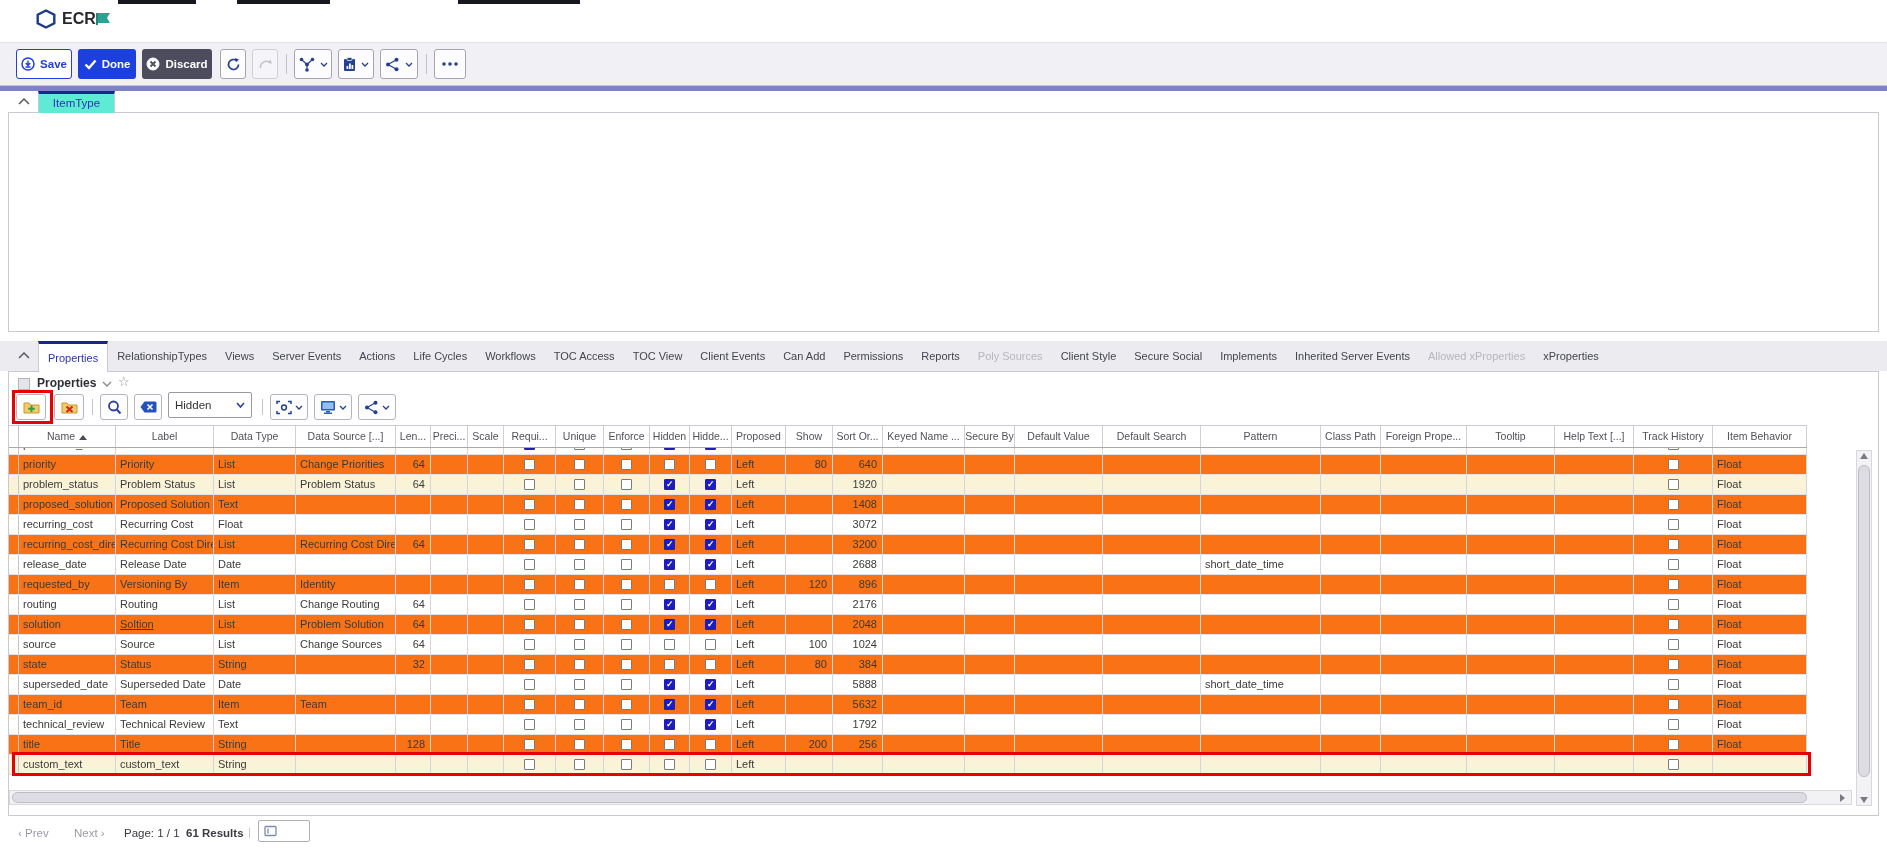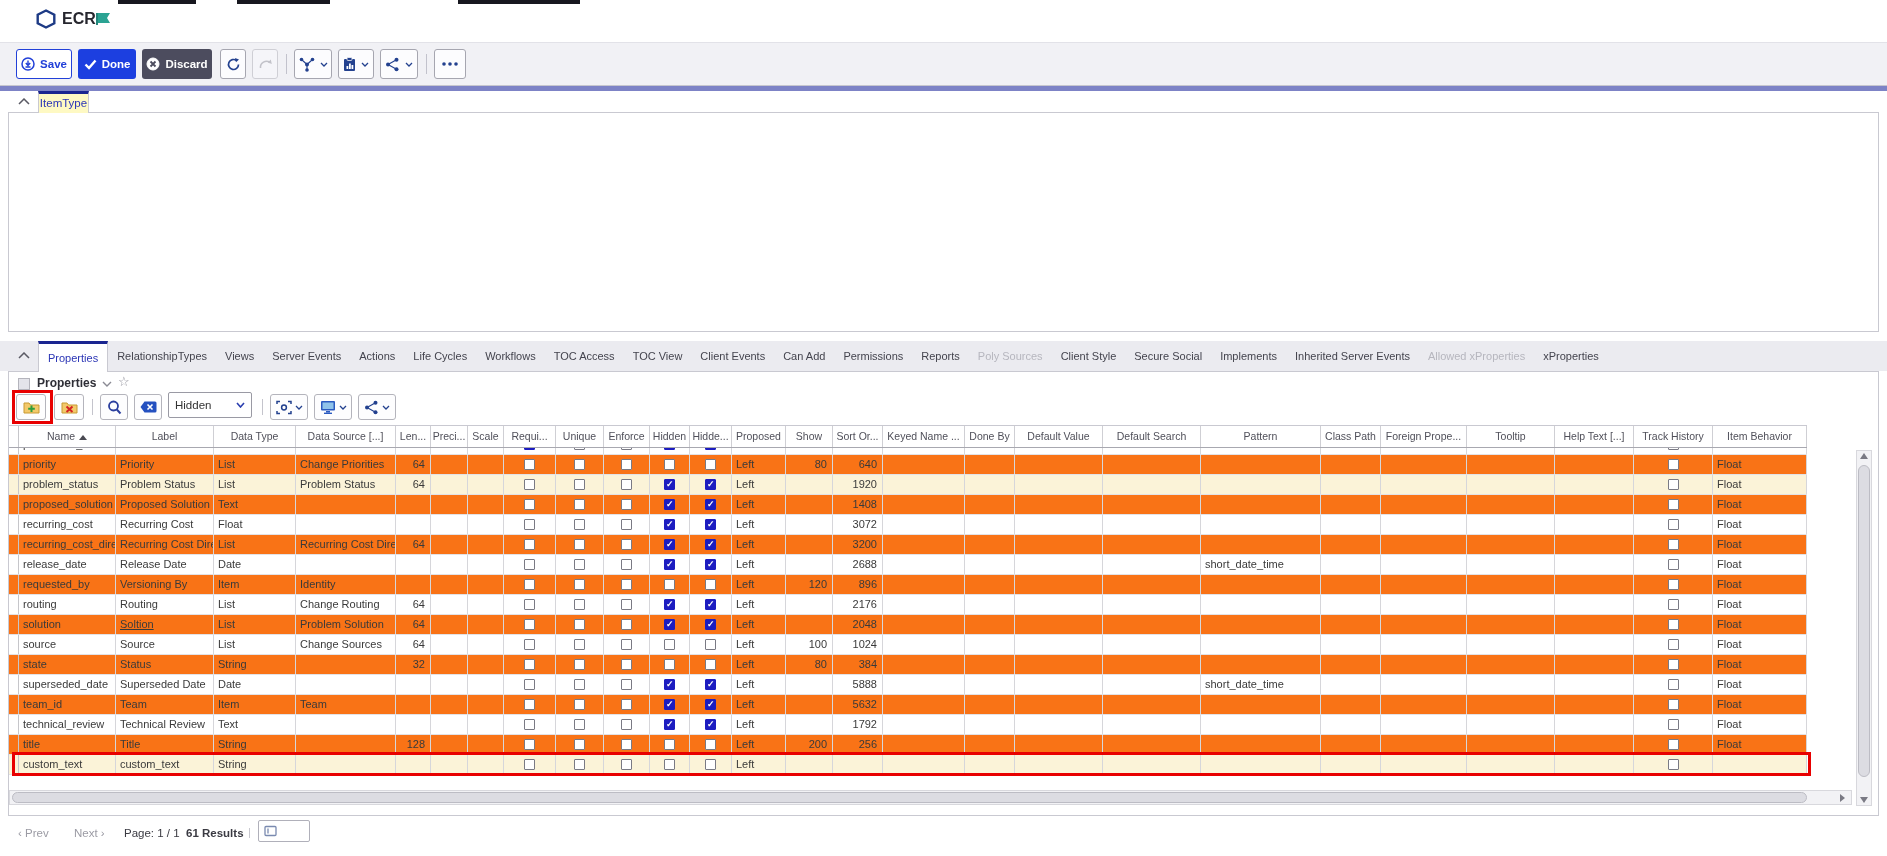--- a/index.html
+++ b/index.html
@@ -15,21 +15,21 @@
   .tbtn.icon{background:#fcfcfe;border:1px solid #a6a6b0;}
   .btn-save{background:#fff;border:1px solid #2240d8;color:#2240d8;font-weight:bold;}
   .btn-done{background:#1c3fe0;color:#fff;font-weight:bold;}
   .btn-discard{background:#4c4c5e;color:#fff;font-weight:bold;}
   .tsep{position:absolute;top:11px;width:1px;height:20px;background:#c2c2cc;}
   .dis{opacity:.45;}
   .chev{width:8px;height:5px;display:inline-block;}
   
   .stripe{position:absolute;left:0;top:86px;width:1887px;height:5px;background:#7d83c6;}
   
-  .ftab{position:absolute;left:38px;top:91px;width:51px;height:22px;background:#fef9c3;border-top:3px solid #1a2590;border-left:1px solid #c9c9d1;border-right:1px solid #c9c9d1;box-sizing:border-box;text-align:center;line-height:18px;font-size:11.5px;color:#2b35b8;z-index:3;}
+  .ftab{position:absolute;left:38px;top:91px;width:77px;height:22px;background:#5eead4;border-top:3px solid #1a2590;border-left:1px solid #c9c9d1;border-right:1px solid #c9c9d1;box-sizing:border-box;text-align:center;line-height:18px;font-size:11.5px;color:#2b35b8;z-index:3;}
   .form-panel{position:absolute;left:8px;top:112px;width:1871px;height:220px;border:1px solid #c9c9d1;background:#fff;box-sizing:border-box;z-index:1;}
   .lbl{position:absolute;font-size:10.5px;font-weight:bold;color:#1e1e26;white-space:nowrap;}
   .inp{position:absolute;font-size:11px;color:#2a2a32;background:#fff;border:1px solid #8a8a96;padding:0 3px;box-sizing:border-box;height:15px;font-family:"Liberation Sans",sans-serif;}
   .inp.hl{background:#d4def0;border-color:#8a99b8;}
   .dots{position:absolute;width:17px;height:15px;background:#2a52c8;border-radius:2px;color:#fff;font-size:9px;line-height:13px;text-align:center;letter-spacing:1px;cursor:pointer;}
   .combo{position:absolute;display:flex;height:15px;}
   .cval{background:#ccd7ea;border:1px solid #8494b2;border-right:none;font-size:10.5px;color:#222;padding:0 3px;line-height:14px;box-sizing:border-box;flex:1;white-space:nowrap;overflow:hidden;}
   .cbtn{width:13px;background:#3c55c6;display:flex;align-items:center;justify-content:center;}
   .cbtn:after{content:"";border-left:4px solid transparent;border-right:4px solid transparent;border-top:5px solid #fff;}
   .fcb{width:11px;height:11px;border:1px solid #8a8a96;background:#fff;box-sizing:border-box;display:inline-block;position:relative;border-radius:1px;}
@@ -452,21 +452,21 @@
         <div class="gh" style="width: 36px;">Scale</div>
         <div class="gh" style="width: 52px;">Requi...</div>
         <div class="gh" style="width: 48px;">Unique</div>
         <div class="gh" style="width: 46px;">Enforce</div>
         <div class="gh" style="width: 40px;">Hidden</div>
         <div class="gh" style="width: 42px;">Hidde...</div>
         <div class="gh" style="width: 54px;">Proposed</div>
         <div class="gh" style="width: 47px;">Show</div>
         <div class="gh" style="width: 50px;">Sort Or...</div>
         <div class="gh" style="width: 82px;">Keyed Name ...</div>
-        <div class="gh" style="width: 50px;">Done By</div>
+        <div class="gh" style="width: 50px;">Secure By</div>
         <div class="gh" style="width: 88px;">Default Value</div>
         <div class="gh" style="width: 98px;">Default Search</div>
         <div class="gh" style="width: 120px;">Pattern</div>
         <div class="gh" style="width: 60px;">Class Path</div>
         <div class="gh" style="width: 86px;">Foreign Prope...</div>
         <div class="gh" style="width: 88px;">Tooltip</div>
         <div class="gh" style="width: 79px;">Help Text [...]</div>
         <div class="gh" style="width: 79px;">Track History</div>
         <div class="gh" style="width: 94px;">Item Behavior</div>
       </div>

